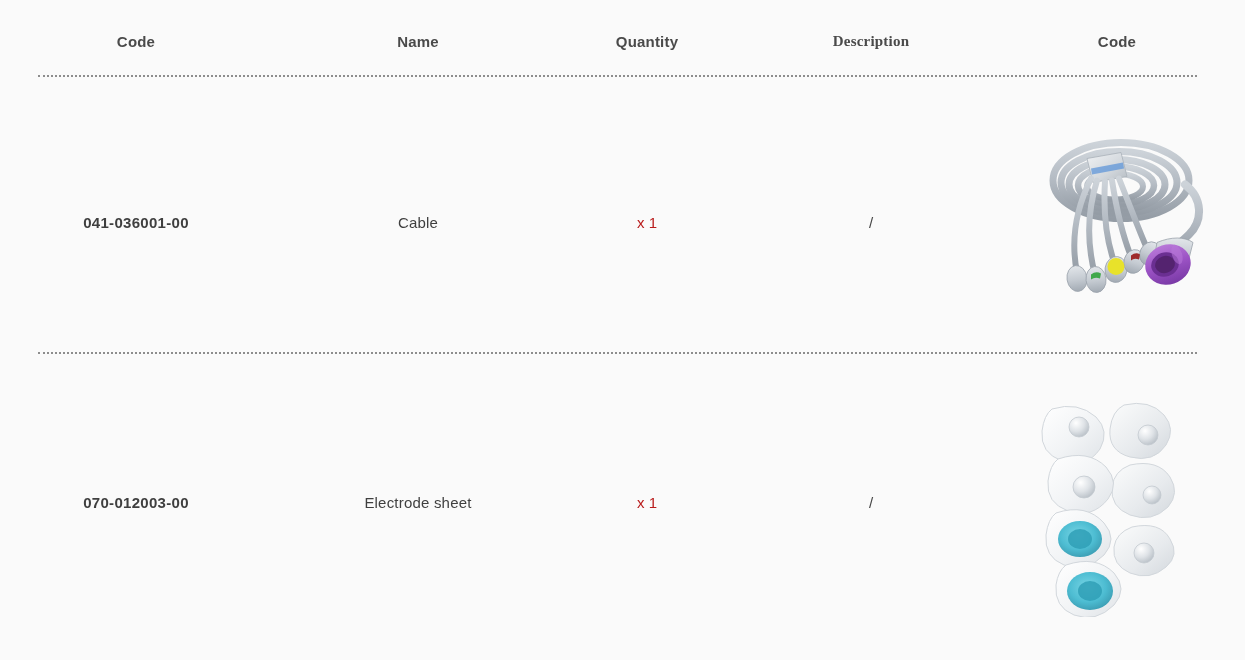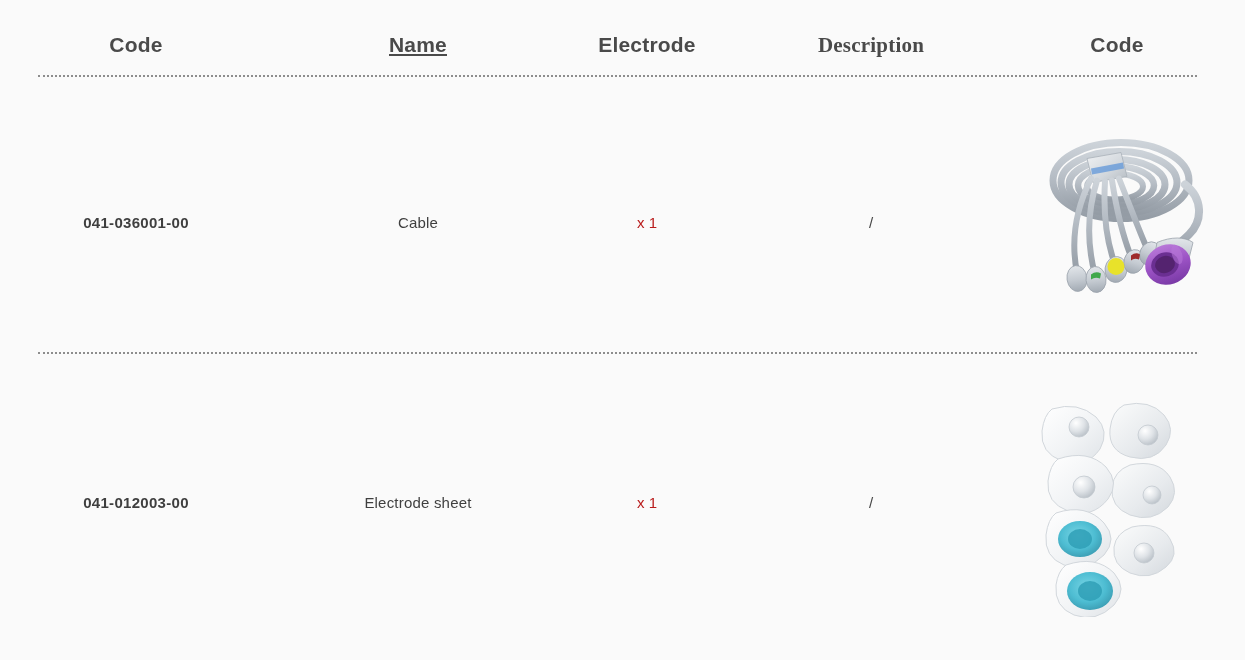--- a/index.html
+++ b/index.html
@@ -26,28 +26,28 @@
     position: absolute;
     left: 0;
     top: 0;
     width: 1245px;
     height: 75px;
   }
   .th {
     position: absolute;
     top: 33px;
     transform: translateX(-50%);
-    font-size: 21px;
+    font-size: 15px;
     font-weight: bold;
     color: #4a4a4a;
     letter-spacing: 0.2px;
     white-space: nowrap;
   }
   .th-code        { left: 136px; }
-  .th-name        { left: 418px; text-decoration: underline; }
+  .th-name        { left: 418px; }
   .th-quantity    { left: 647px; }
   .th-description { left: 871px; font-family: Liberation Serif, serif; }
   .th-image       { left: 1117px; }
 
   
   .divider {
     position: absolute;
     left: 38px;
     width: 1159px;
     height: 0;
@@ -107,21 +107,21 @@
   svg { display: block; }
 </style>
 </head>
 <body>
 
 <div class="parts-table">
 
   <div class="table-header">
     <div class="th th-code">Code</div>
     <div class="th th-name">Name</div>
-    <div class="th th-quantity">Electrode</div>
+    <div class="th th-quantity">Quantity</div>
     <div class="th th-description">Description</div>
     <div class="th th-image">Code</div>
   </div>
 
   <div class="divider divider-top"></div>
   <div class="divider divider-middle"></div>
 
   <div class="row row-1">
     <div class="cell cell-code">041-036001-00</div>
     <div class="cell cell-name">Cable</div>
@@ -195,21 +195,21 @@
             <ellipse cx="148" cy="140" rx="14" ry="12" fill="#6b2f92" transform="rotate(-18 148 140)"></ellipse>
             <ellipse cx="148" cy="140" rx="10" ry="8.5" fill="#54236f" transform="rotate(-18 148 140)"></ellipse>
             <ellipse cx="160" cy="130" rx="5" ry="10" fill="#b878d8" opacity="0.55" transform="rotate(-18 160 130)"></ellipse>
           </g>
         </svg>
       </span>
     </div>
   </div>
 
   <div class="row row-2">
-    <div class="cell cell-code">041-012003-00</div>
+    <div class="cell cell-code">070-012003-00</div>
     <div class="cell cell-name">Electrode sheet</div>
     <div class="cell cell-qty">x 1</div>
     <div class="cell cell-desc">/</div>
 
     <div class="cell-image">
       <span>
         <svg width="170" height="230" viewBox="0 0 170 230" xmlns="http://www.w3.org/2000/svg">
           <defs>
             <linearGradient id="padGrad" x1="0" y1="0" x2="1" y2="1">
               <stop offset="0%" stop-color="#ffffff"></stop>

